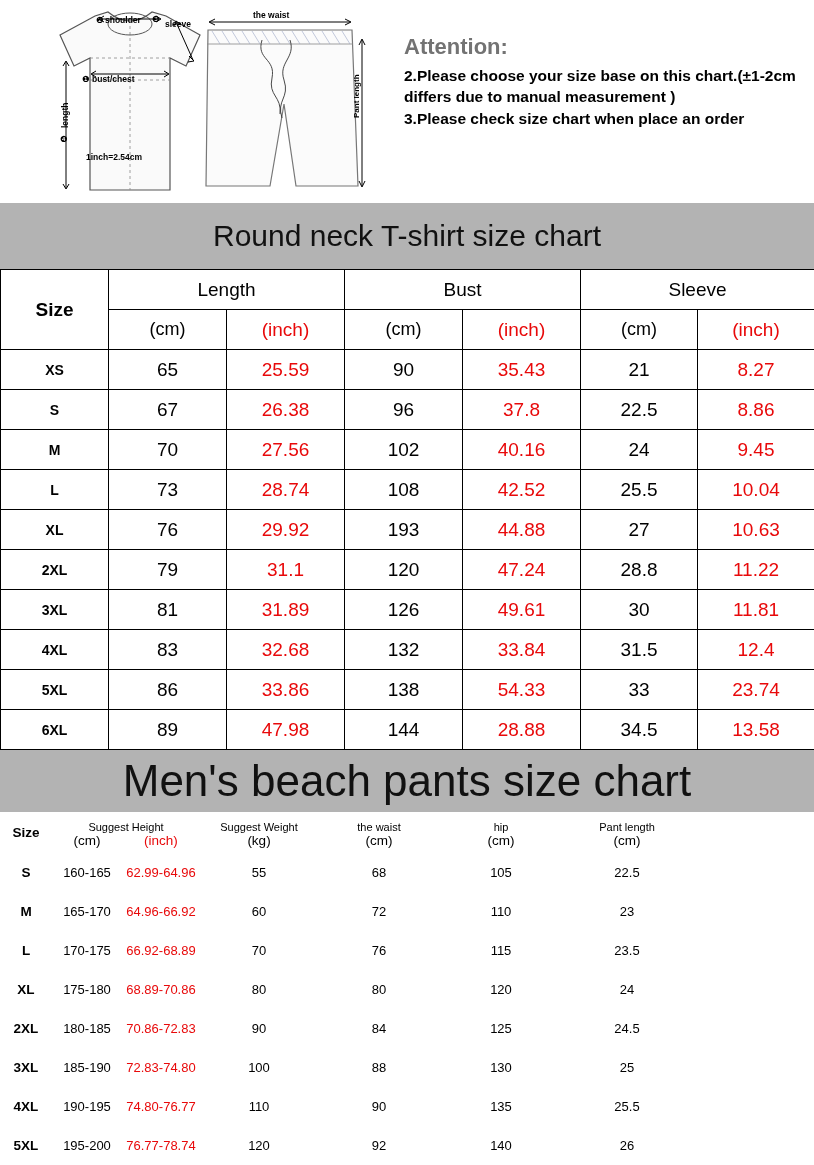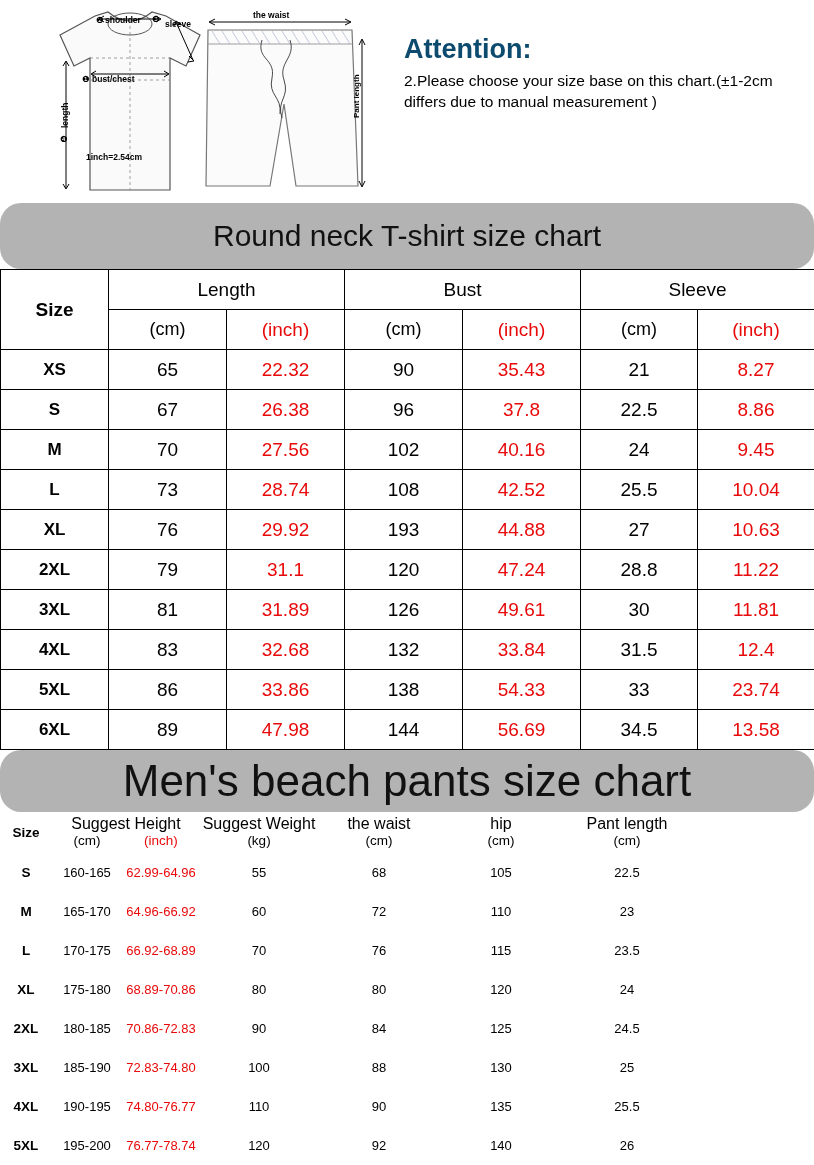--- a/index.html
+++ b/index.html
@@ -34,40 +34,39 @@
     width: 400px;
     height: 203px;
   }
   .attention-block {
     position: absolute;
     left: 404px;
     top: 34px;
     width: 400px;
   }
   .attention-title {
-    color: #0c4a6e;
-    font-weight: bold;
-    font-size: 27px;
+    color: #737373;
+    font-weight: bold;
+    font-size: 22px;
     margin-bottom: 6px;
   }
   .attention-line {
-    font-weight: normal;
+    font-weight: bold;
     font-size: 15.5px;
     line-height: 1.33;
     color: #000;
     margin-bottom: 2px;
   }
 
   
   .band {
     background: #b3b3b3;
     width: 814px;
     box-sizing: border-box;
     text-align: center;
-    border-radius: 21px;
   }
   .band-tshirt {
     height: 66px;
     line-height: 66px;
     font-size: 30px;
     color: #111;
   }
   .band-pants {
     height: 62px;
     line-height: 62px;
@@ -99,39 +98,39 @@
   .tshirt-table .unit-cm {
     color: #000;
     font-size: 18px;
   }
   .tshirt-table .unit-in, .tshirt-table .inchval {
     color: #e8090a;
     font-size: 19px;
   }
   .tshirt-table .sizecell {
     font-weight: bold;
-    font-size: 17px;
+    font-size: 14px;
   }
 
   
   .pants-table {
     width: 814px;
     border-collapse: collapse;
     table-layout: fixed;
   }
   .pants-table td {
     border: none;
     text-align: center;
     font-size: 13px;
     height: 39px;
     padding: 0;
     color: #000;
   }
   .pants-table .hdr {
-    font-size: 16px;
+    font-size: 11px;
     height: 21px;
     vertical-align: bottom;
   }
   .pants-table .hdr2 {
     font-size: 13.5px;
     height: 20px;
     vertical-align: top;
   }
   .pants-table .sz {
     font-weight: bold;
@@ -241,20 +240,21 @@
         <line x1="362" y1="40" x2="362" y2="186"></line>
         <polyline points="359,45 362,39 365,45"></polyline>
         <polyline points="359,181 362,187 365,181"></polyline>
       </g>
       <text x="359" y="118" font-size="8" font-weight="bold" transform="rotate(-90 359 118)" font-family="Liberation Sans, sans-serif">Pant length</text>
     </svg>
 
     <div class="attention-block">
       <div class="attention-title">Attention:</div>
       <div class="attention-line">2.Please choose your size base on this chart.(±1-2cm differs due to manual measurement )</div>
+      <div class="attention-line">3.Please check size chart when place an order</div>
     </div>
   </div>
 
   <div class="band band-tshirt">Round neck T-shirt size chart</div>
 
   <table class="tshirt-table">
     <colgroup>
       <col style="width:108px">
       <col style="width:118px">
         <col style="width:118px">
@@ -275,21 +275,21 @@
         <td class="unit-in">(inch)</td>
         <td class="unit-cm">(cm)</td>
         <td class="unit-in">(inch)</td>
         <td class="unit-cm">(cm)</td>
         <td class="unit-in">(inch)</td>
       </tr>
 
       <tr>
         <td class="sizecell">XS</td>
         <td>65</td>
-        <td class="inchval">22.32</td>
+        <td class="inchval">25.59</td>
         <td>90</td>
         <td class="inchval">35.43</td>
         <td>21</td>
         <td class="inchval">8.27</td>
       </tr>
       <tr>
         <td class="sizecell">S</td>
         <td>67</td>
         <td class="inchval">26.38</td>
         <td>96</td>
@@ -358,21 +358,21 @@
         <td>138</td>
         <td class="inchval">54.33</td>
         <td>33</td>
         <td class="inchval">23.74</td>
       </tr>
       <tr>
         <td class="sizecell">6XL</td>
         <td>89</td>
         <td class="inchval">47.98</td>
         <td>144</td>
-        <td class="inchval">56.69</td>
+        <td class="inchval">28.88</td>
         <td>34.5</td>
         <td class="inchval">13.58</td>
       </tr>
     </tbody>
   </table>
 
   <div class="band band-pants">Men's beach pants size chart</div>
 
   <table class="pants-table">
     <colgroup>

